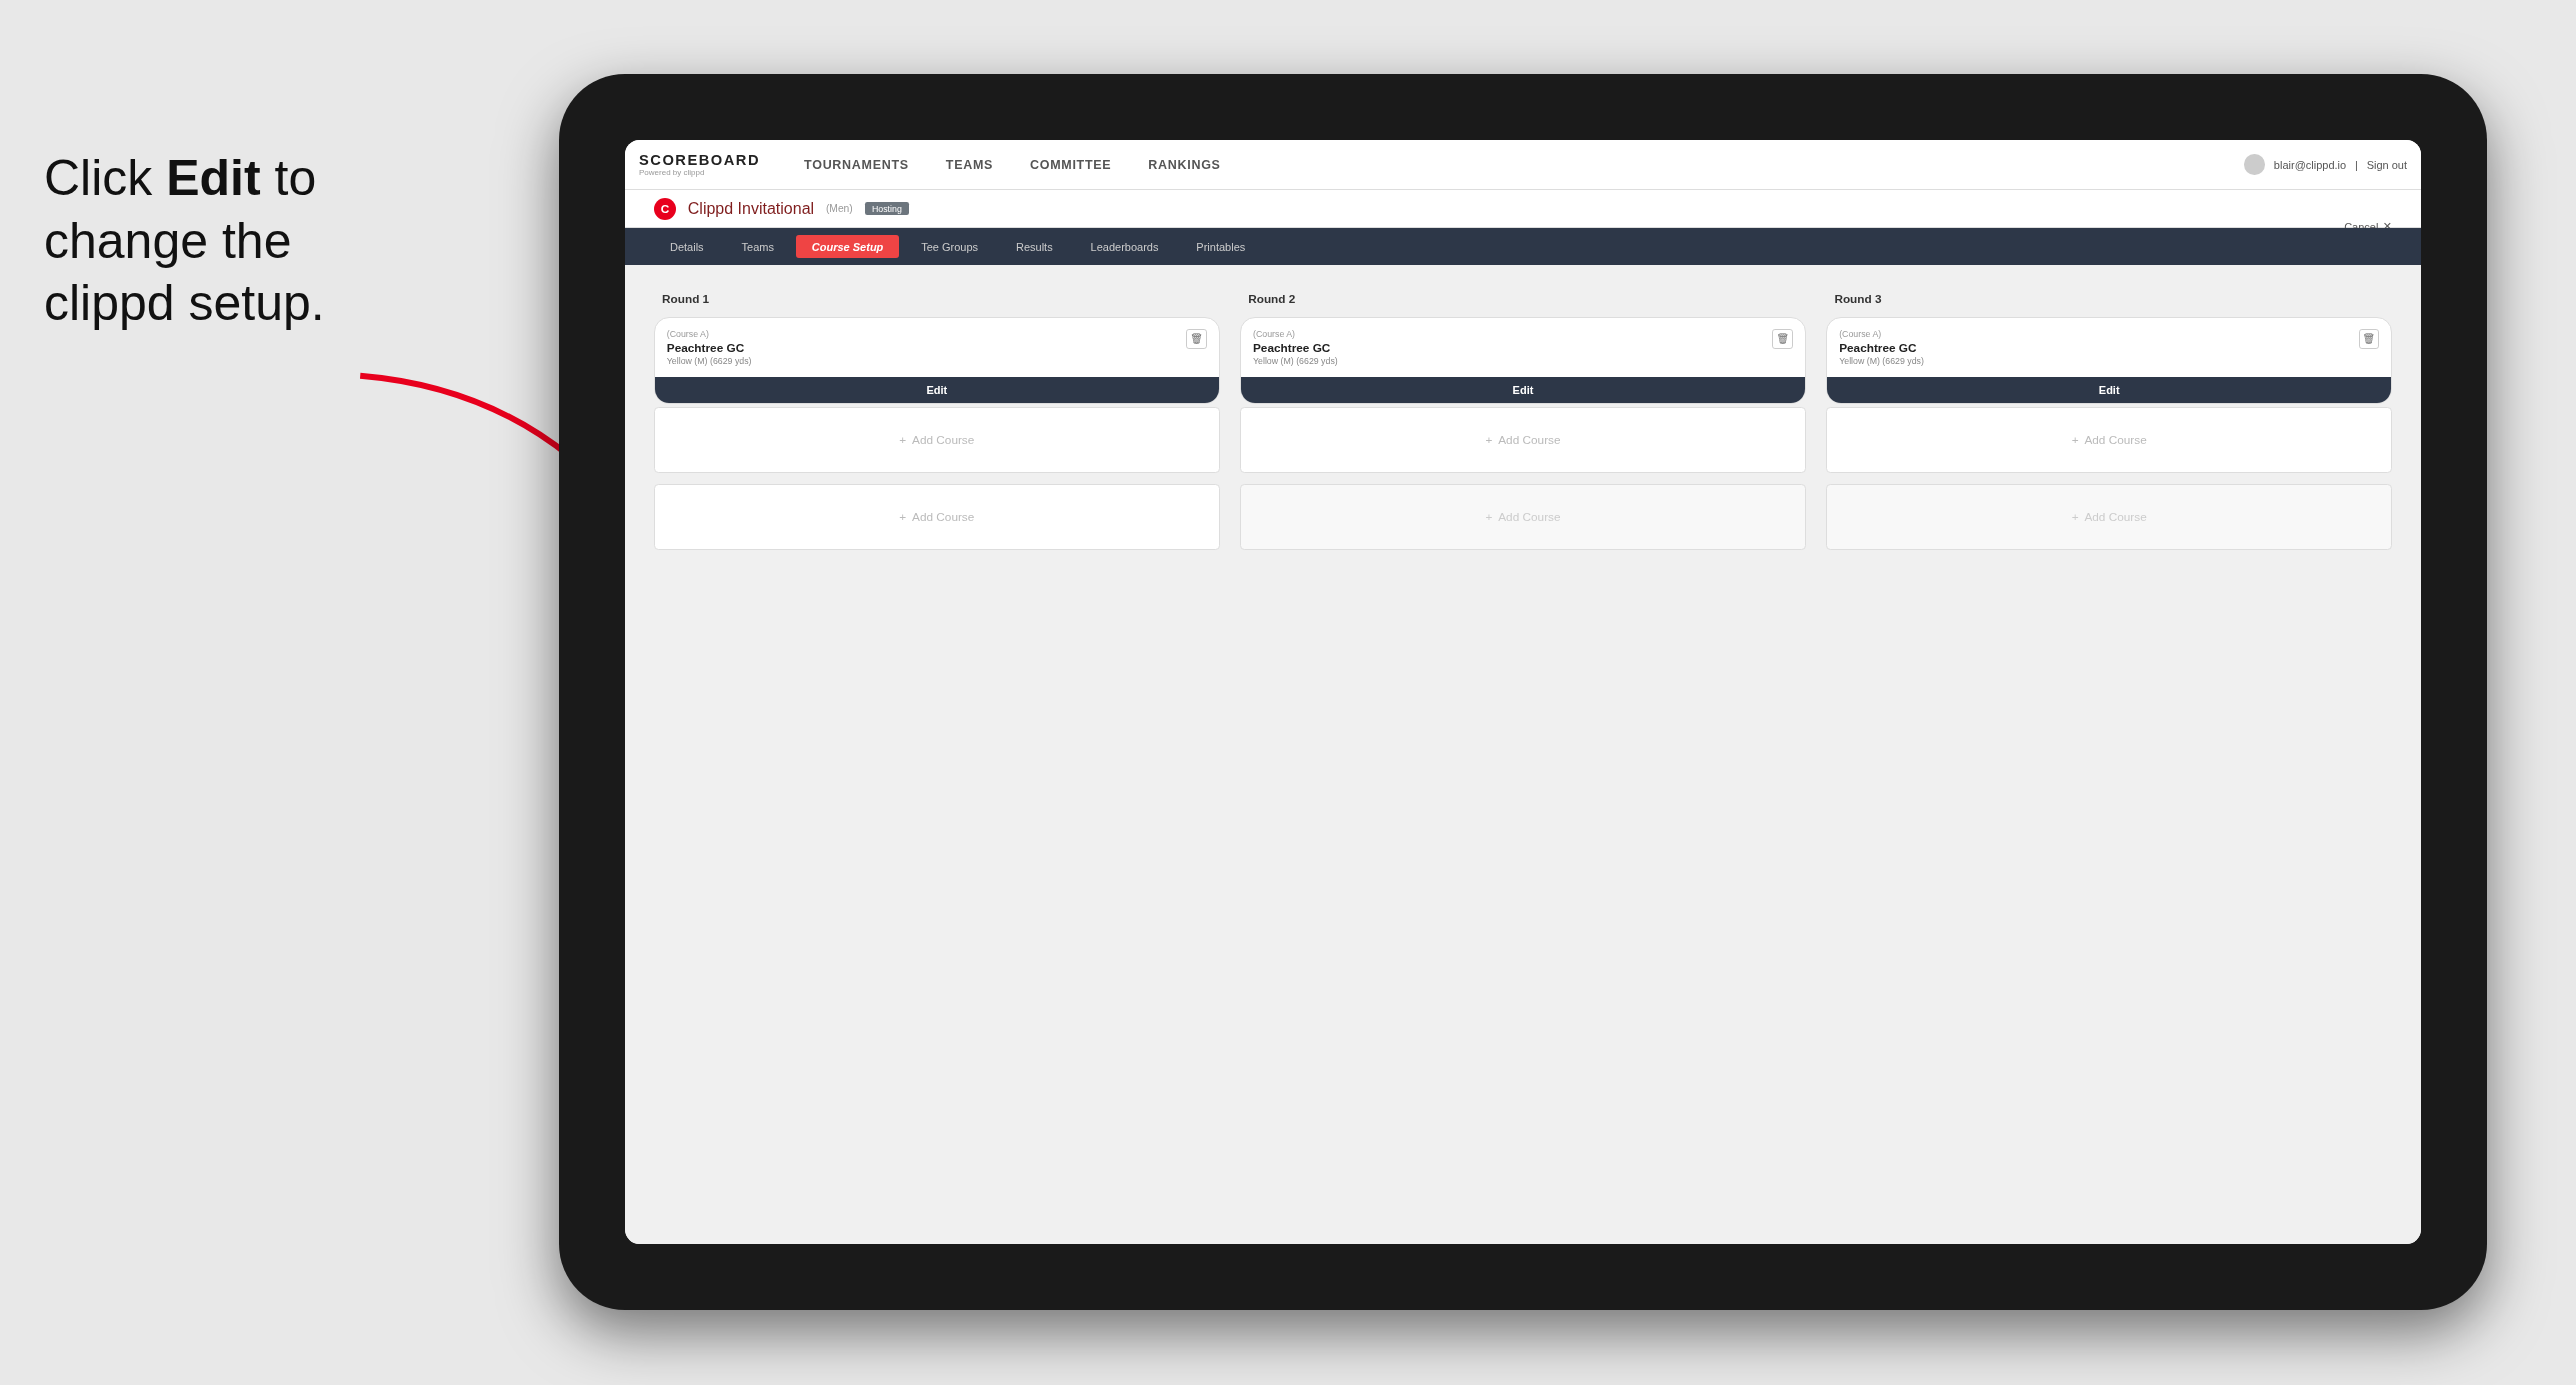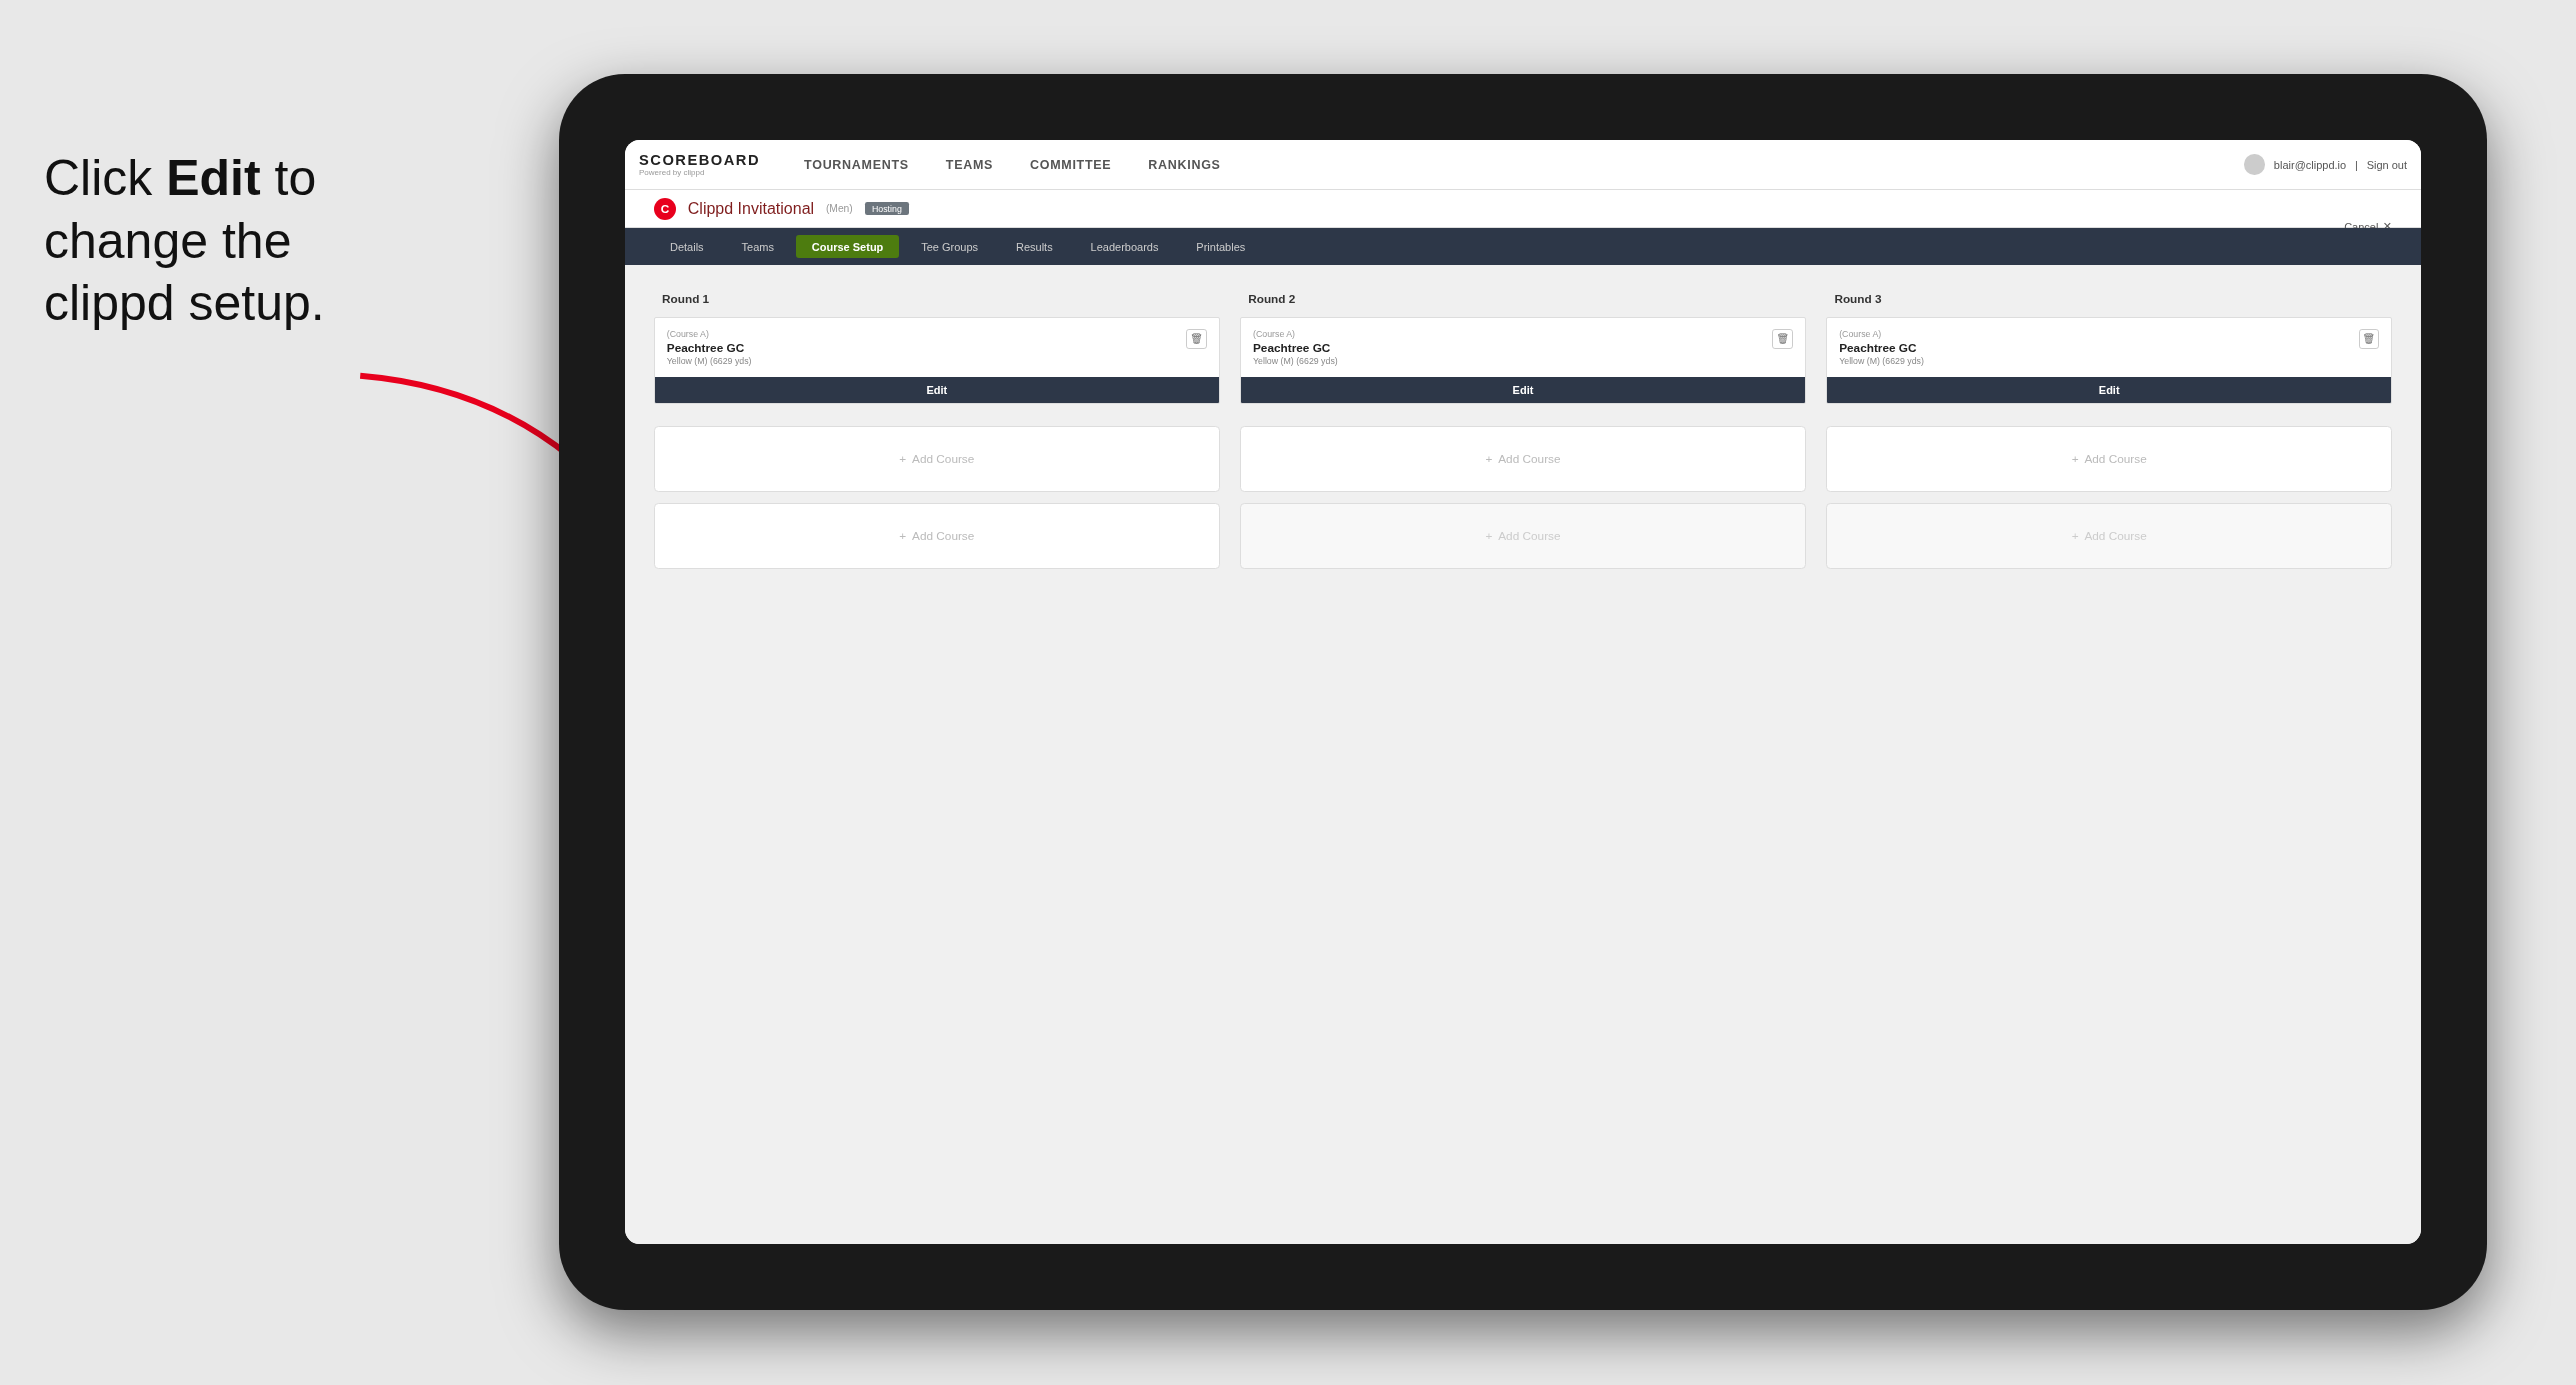--- a/index.html
+++ b/index.html
@@ -177,23 +177,24 @@
       flex-shrink: 0;
     }
     .tab {
       padding: 5.9px 16px;
       font-size: 11px;
       color: #ccc;
       cursor: pointer;
       border-radius: 2.9px;
     }
     .tab.active {
-      background: #4d7c0f;
+      background: #ef4444;
       color: #ffffff;
       font-weight: 600;
+      font-style: italic;
     }
 
     
     .main-content {
       flex: 1;
       background: #f0f0f0;
       padding: 26.5px 29px;
       overflow-y: auto;
     }
 
@@ -211,22 +212,22 @@
       font-weight: 700;
       color: #333;
       margin-bottom: 11.8px;
       padding-left: 8px;
     }
 
     
     .course-card {
       background: #ffffff;
       border: 0.7px solid #ddd;
-      border-radius: 2px;
-      margin-bottom: 22px;
+      border-radius: 15px;
+      margin-bottom: 3px;
       overflow: hidden;
     }
 
     .course-card-header {
       display: flex;
       align-items: flex-start;
       padding: 10.3px 11.8px;
       justify-content: space-between;
     }
 

